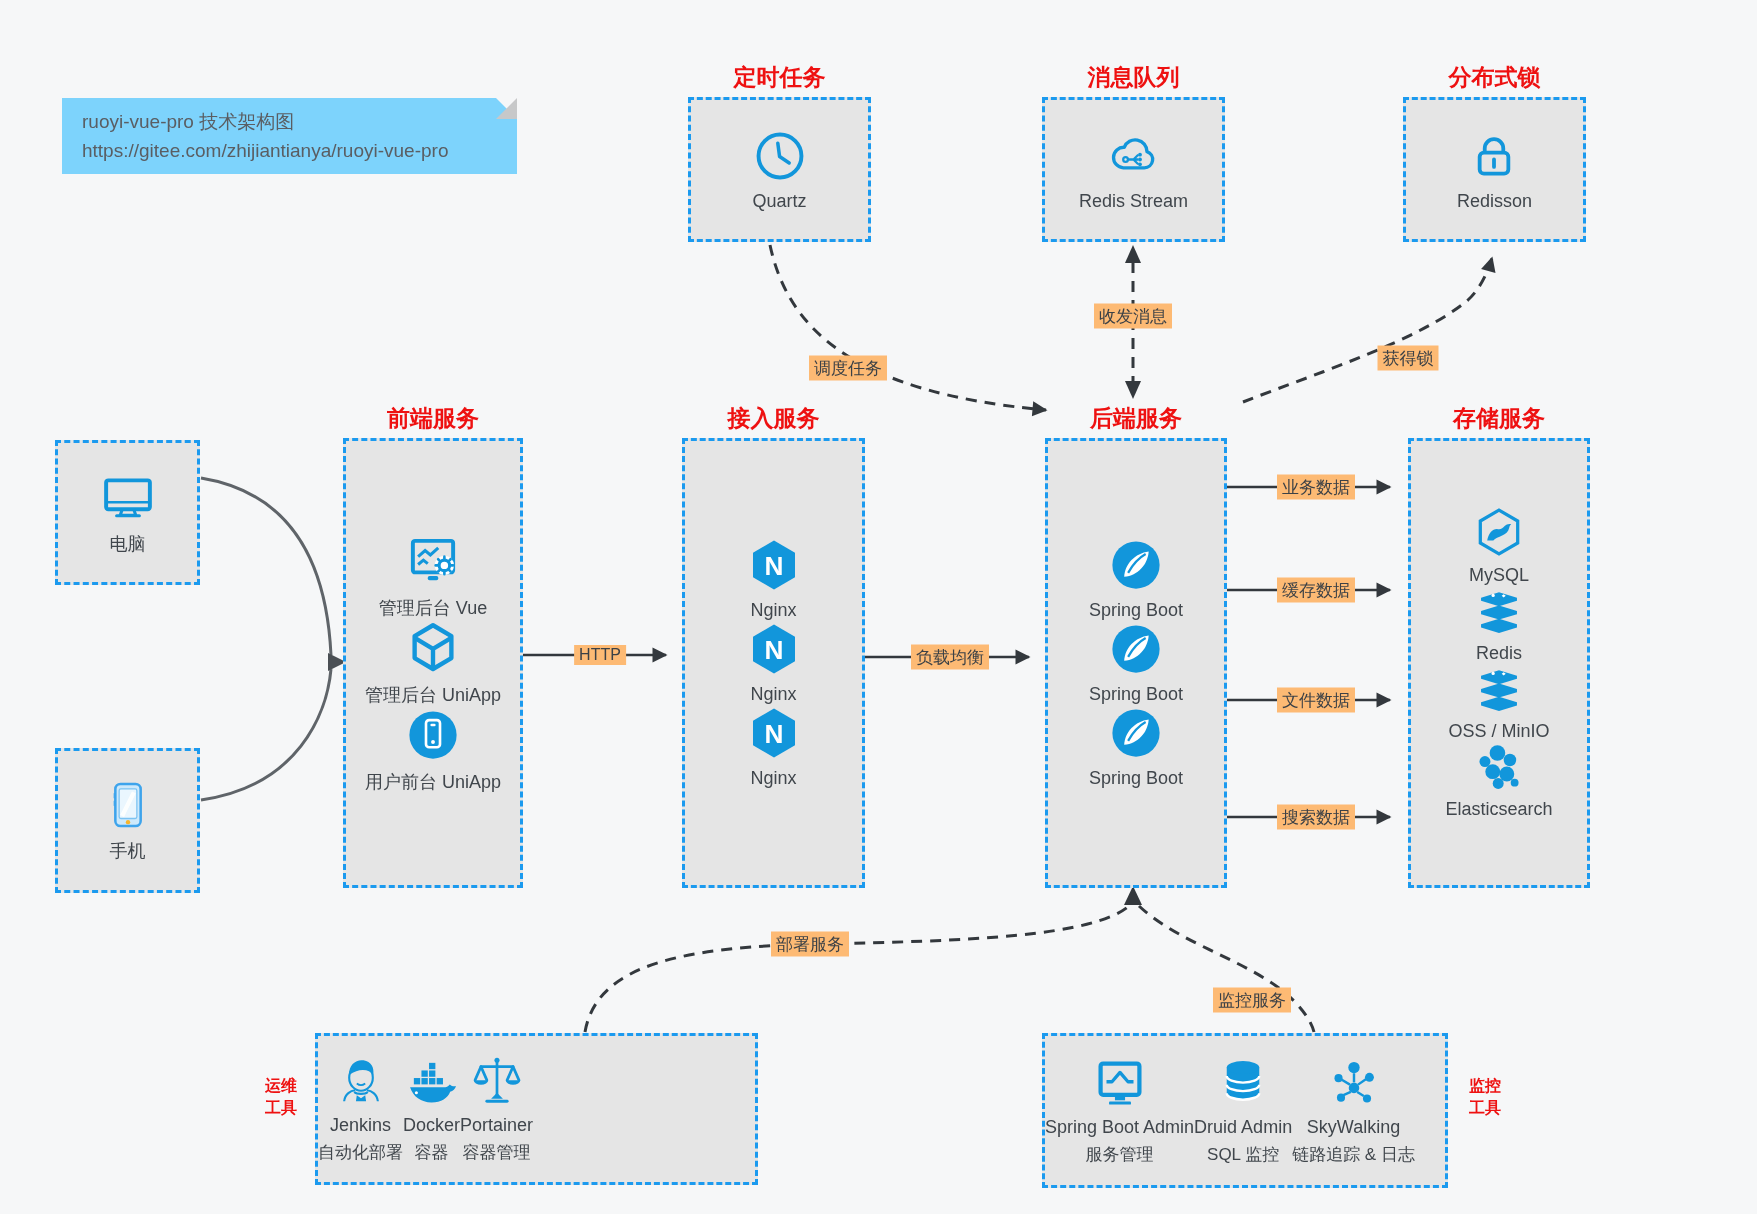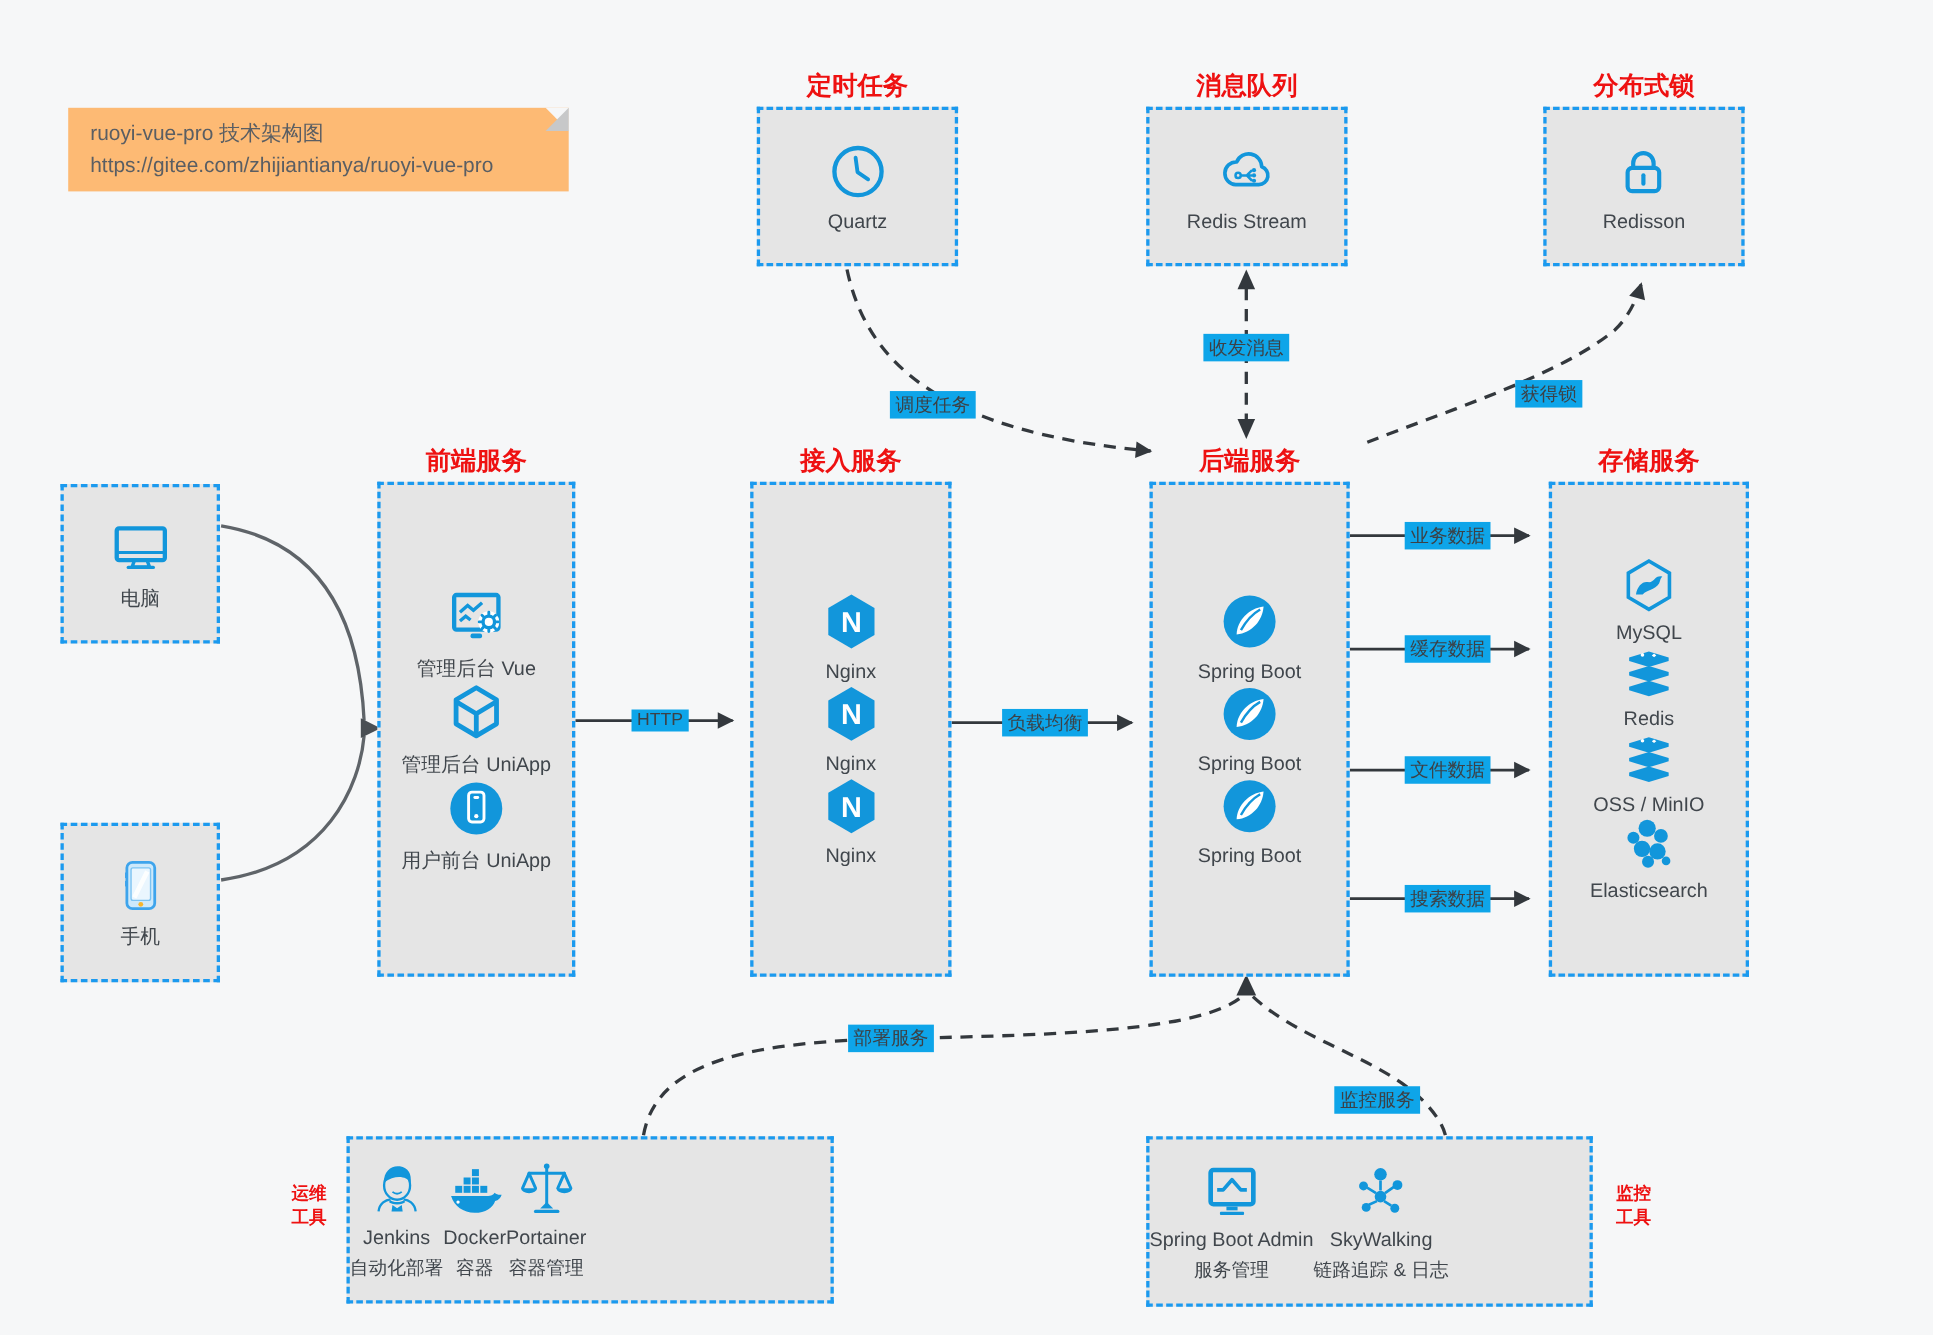--- a/index.html
+++ b/index.html
@@ -4,21 +4,21 @@
 <style>
   html,body { margin:0; padding:0; background:#f6f7f8; }
   .canvas {
     position:relative; width:1757px; height:1214px;
     background:#f6f7f8; overflow:hidden;
     font-family:"Liberation Sans", sans-serif; color:#3c4146;
   }
   
   .note {
     position:absolute; left:62px; top:98px; width:455px; height:76px;
-    background:#fdba74; color:#5a5e63; font-size:19px; line-height:1.55;
+    background:#7dd3fc; color:#5a5e63; font-size:19px; line-height:1.55;
     padding:9px 0 0 20px; box-sizing:border-box;
   }
   .note .fold-cut { position:absolute; top:0; right:0; width:0; height:0;
     border-style:solid; border-width:0 21px 21px 0;
     border-color:transparent #f6f7f8 transparent transparent; }
   .note .fold-flap { position:absolute; top:0; right:0; width:0; height:0;
     border-style:solid; border-width:0 0 21px 21px;
     border-color:transparent transparent #c7c8c9 transparent; }
   
   .dbox { position:absolute; border:3px dashed #1b9aef; background:#e5e5e5; box-sizing:border-box; }
@@ -27,21 +27,21 @@
   .side-title { position:absolute; font-size:16px; font-weight:bold; color:#ee1111;
     line-height:1.35; white-space:pre-line; text-align:center; }
   .col { display:flex; flex-direction:column; justify-content:center; align-items:center; height:100%; }
   .row { display:flex; flex-direction:row; justify-content:flex-start; align-items:center; height:100%; }
   .item { display:flex; flex-direction:column; align-items:center; gap:7px; }
   .item-label { font-size:18px; color:#40464c; white-space:nowrap; }
   .item-sub { font-size:17px; color:#40464c; white-space:nowrap; margin-top:-2px; }
   .icon svg { display:block; }
   
   .connectors { position:absolute; left:0; top:0; pointer-events:none; }
-  .edge-label { position:absolute; transform:translate(-50%,-50%); background:#0ea5e9;
+  .edge-label { position:absolute; transform:translate(-50%,-50%); background:#fdba74;
     padding:1px 5px; font-size:17px; color:#3c4146; white-space:nowrap; z-index:5; }
   .edge-label.en { font-size:16px; }
 </style>
 </head>
 <body>
 
 <div class="canvas">
 
   <svg class="connectors" width="1757" height="1214" viewBox="0 0 1757 1214">
     <defs>
@@ -408,20 +408,31 @@
             <rect x="26" y="48.5" width="12" height="4" fill="#1296db"></rect>
             <rect x="19" y="54" width="26" height="3.5" rx="1" fill="#1296db"></rect>
           </svg>
         </span>
         <span class="item-label">Spring Boot Admin</span>
         <span class="item-sub">服务管理</span>
       </div>
       <div class="item">
         <span class="icon">
           <svg width="52" height="54" viewBox="0 0 64 64">
+            <path d="M12 13 V45 a20 8 0 0 0 40 0 V13" fill="#1296db"></path>
+            <ellipse cx="32" cy="13" rx="20" ry="8" fill="#1296db"></ellipse>
+            <path d="M12 23.5 a20 8 0 0 0 40 0 M12 34 a20 8 0 0 0 40 0 M12 44.5 a20 8 0 0 0 40 0" stroke="#ffffff" stroke-width="3" fill="none"></path>
+          </svg>
+        </span>
+        <span class="item-label">Druid Admin</span>
+        <span class="item-sub">SQL 监控</span>
+      </div>
+      <div class="item">
+        <span class="icon">
+          <svg width="52" height="54" viewBox="0 0 64 64">
             <g stroke="#1296db" stroke-width="3">
               <path d="M32 31 V20 M27 34 L17 28 M37 34 L47 27 M28 43 L19 47 M36 43 L44 48"></path>
             </g>
             <g fill="#1296db">
               <circle cx="32" cy="38" r="6.5"></circle>
               <circle cx="32" cy="13" r="7"></circle>
               <circle cx="13" cy="26" r="5"></circle>
               <circle cx="51" cy="25" r="5.5"></circle>
               <circle cx="16" cy="50" r="5"></circle>
               <circle cx="48" cy="51" r="5"></circle>

